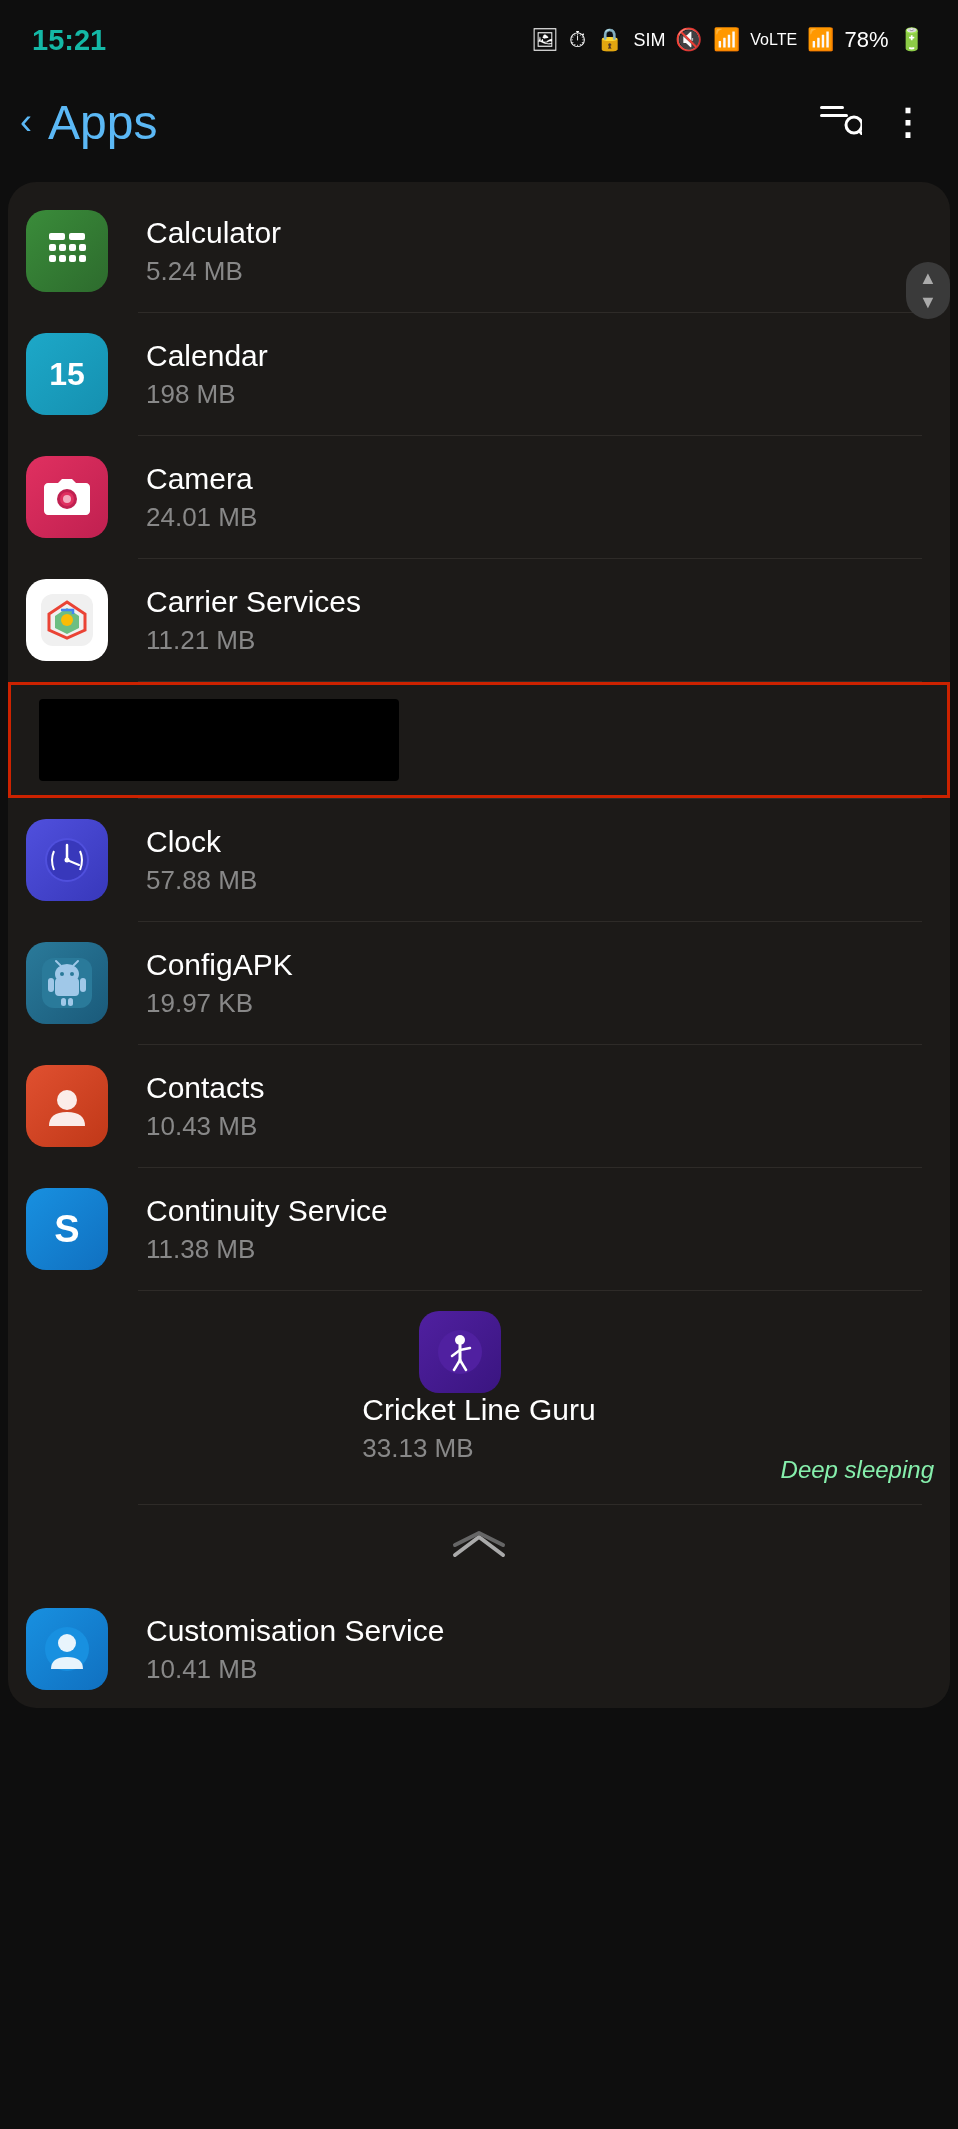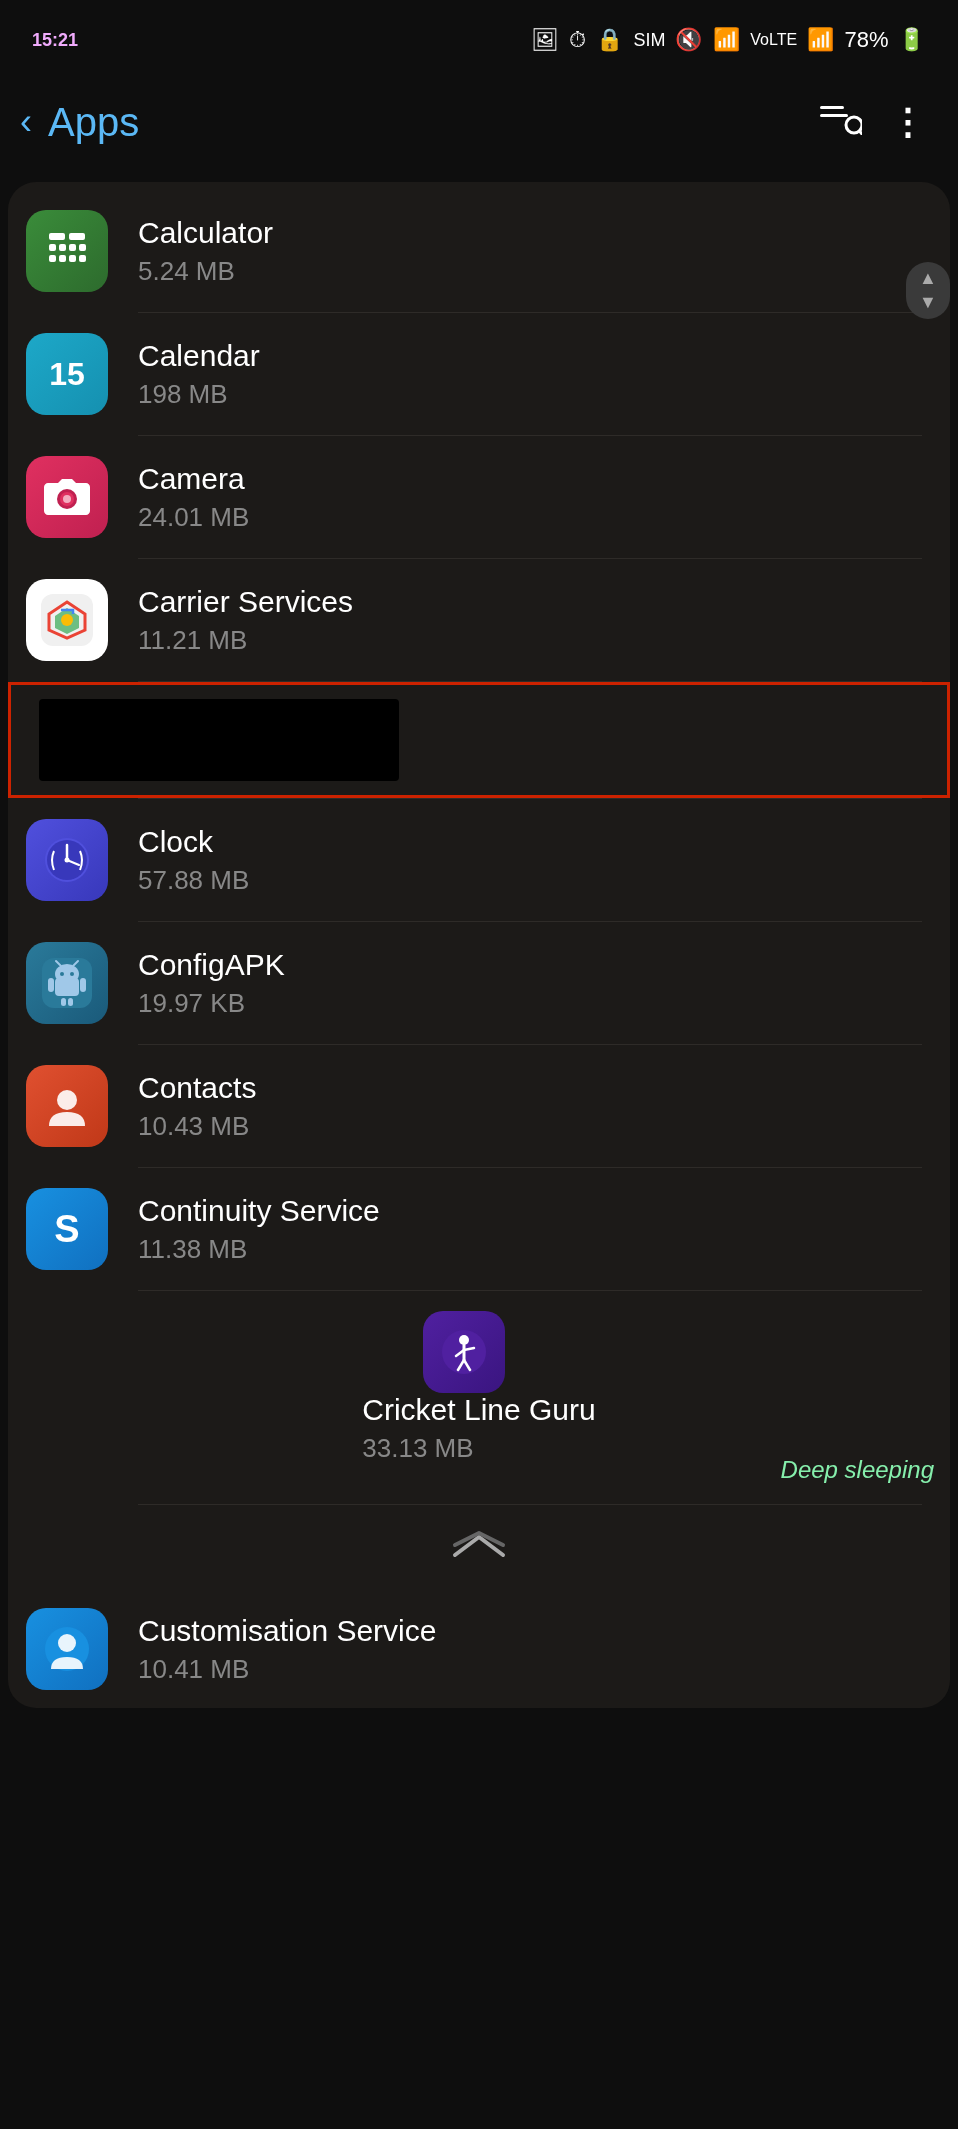--- a/index.html
+++ b/index.html
@@ -15,23 +15,23 @@
 
     
     .status-bar {
       display: flex;
       justify-content: space-between;
       align-items: center;
       padding: 18px 32px 10px 32px;
       height: 72px;
     }
     .status-time {
-      font-size: 18px;
+      font-size: 29px;
       font-weight: 600;
-      color: #f0abfc;
+      color: #14b8a6;
     }
     .status-icons {
       display: flex;
       align-items: center;
       gap: 10px;
       font-size: 22px;
       color: #ffffff;
     }
     .status-battery {
       font-size: 22px;
@@ -51,21 +51,21 @@
       align-items: center;
       gap: 16px;
     }
     .back-arrow {
       font-size: 36px;
       color: #5bb8f5;
       cursor: pointer;
       font-weight: 300;
     }
     .header-title {
-      font-size: 40px;
+      font-size: 48px;
       font-weight: 400;
       color: #5bb8f5;
     }
     .header-actions {
       display: flex;
       align-items: center;
       gap: 28px;
     }
     .search-list-icon {
       font-size: 30px;
@@ -120,21 +120,21 @@
       height: 1px;
       background-color: #2e2b28;
       margin: 0 28px 0 130px;
     }
 
     .app-icon {
       width: 82px;
       height: 82px;
       border-radius: 20px;
       flex-shrink: 0;
-      margin-right: 30px;
+      margin-right: 38px;
       display: flex;
       align-items: center;
       justify-content: center;
       font-size: 28px;
       font-weight: 700;
       color: #fff;
     }
 
     .app-info {
       flex: 1;

